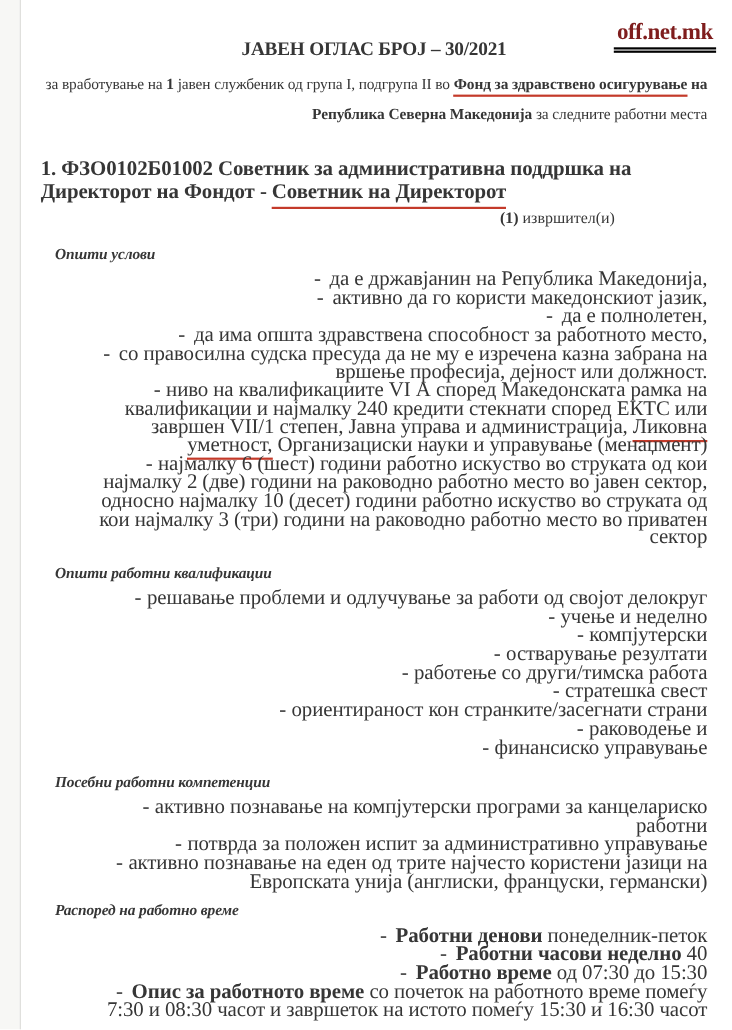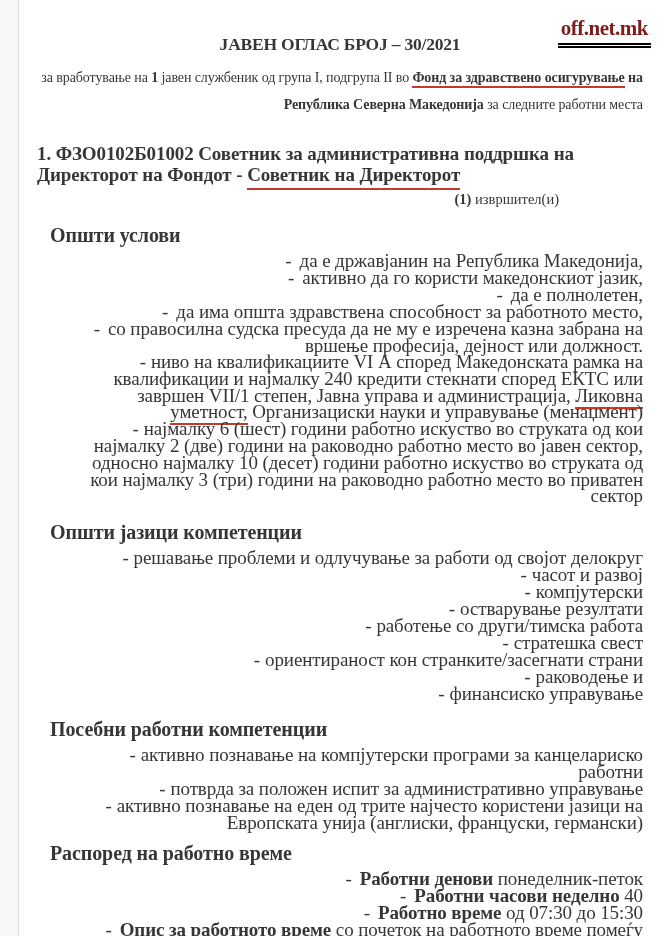--- a/index.html
+++ b/index.html
@@ -20,21 +20,21 @@
     border-bottom:5px double #000; padding:0 3px 2px 3px;
   }
 
   .title { margin-top:34px; text-align:center; font-weight:bold; font-size:17.5px; letter-spacing:-0.2px; }
   .subtitle { margin-top:9px; text-align:right; font-size:14px; line-height:27px; letter-spacing:-0.1px; }
 
   .job-heading { margin-top:26px; font-size:19px; font-weight:bold; line-height:20.5px; letter-spacing:-0.1px; }
   .executors { margin-top:6px; text-align:right; padding-right:84px; font-size:14.5px; }
   .executors b { font-weight:bold; }
 
-  h3 { font-size:20px; font-weight:bold; margin:16px 0 5px 13px; letter-spacing:-0.1px; }
+  h3 { font-size:14px; font-weight:bold; margin:16px 0 5px 13px; letter-spacing:-0.1px;font-style:italic; }
   h3.tight { margin-top:11px; }
 
   .list, .para { font-size:19px; line-height:17px; letter-spacing:-0.1px;text-align:right; }
   .hang-item { margin-left:31px; text-indent:17px; }
   .hang-item::before { content:"-"; margin-right:8px; }
   .flat-item, .para { margin-left:31px; }
   .flat-item::before, .para::before { content:"-"; margin-right:5px; }
   .para { line-height:16.8px; }
 
   .rl { border-bottom:2px solid var(--red); padding-bottom:1px; }
@@ -69,24 +69,24 @@
       <div class="hang-item">да е државјанин на Република Македонија,</div>
       <div class="hang-item">активно да го користи македонскиот јазик,</div>
       <div class="hang-item">да е полнолетен,</div>
       <div class="hang-item">да има општа здравствена способност за работното место,</div>
       <div class="hang-item">со правосилна судска пресуда да не му е изречена казна забрана на вршење професија, дејност или должност.</div>
     </div>
 
     <div class="para"><span>ниво на квалификациите VI А според Македонската рамка на квалификации и најмалку 240 кредити стекнати според ЕКТС или завршен VII/1 степен, Јавна управа и администрација, </span><span class="rl">Ликовна уметност,</span><span> Организациски науки и управување (менаџмент)</span></div>
     <div class="para">најмалку 6 (шест) години работно искуство во струката од кои најмалку 2 (две) години на раководно работно место во јавен сектор, односно најмалку 10 (десет) години работно искуство во струката од кои најмалку 3 (три) години на раководно работно место во приватен сектор</div>
 
-    <h3>Општи јазици компетенции</h3>
+    <h3>Општи работни квалификации</h3>
     <div class="list">
       <div class="flat-item">решавање проблеми и одлучување за работи од својот делокруг</div>
-      <div class="flat-item">часот и развој</div>
+      <div class="flat-item">учење и неделно</div>
       <div class="flat-item">компјутерски</div>
       <div class="flat-item">остварување резултати</div>
       <div class="flat-item">работење со други/тимска работа</div>
       <div class="flat-item">стратешка свест</div>
       <div class="flat-item">ориентираност кон странките/засегнати страни</div>
       <div class="flat-item">раководење и</div>
       <div class="flat-item">финансиско управување</div>
     </div>
 
     <h3>Посебни работни компетенции</h3>

